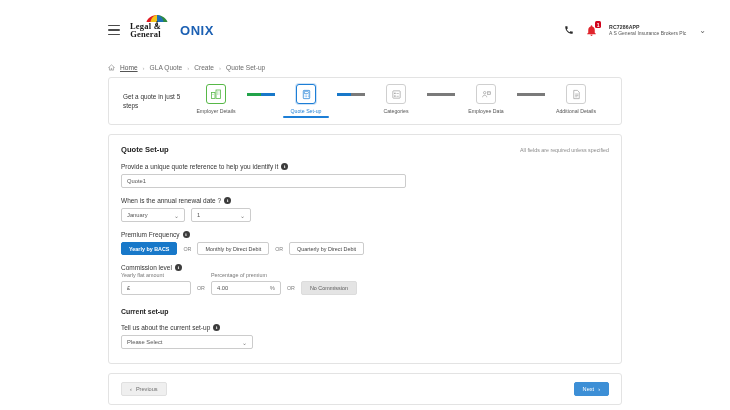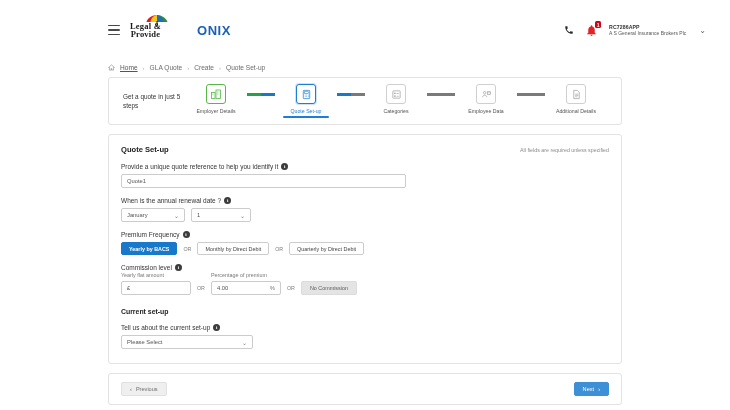--- a/index.html
+++ b/index.html
@@ -29,21 +29,21 @@
     display: flex; flex-direction: column; justify-content: space-between;
     margin-right: 10px; cursor: pointer;
   }
   .hamburger span { display:block; height:1.4px; background:#4a4a4a; border-radius:1px; }
 
   .logo-block { display:flex; flex-direction:column; align-items:center; position:relative; }
   .logo-umbrella { position:absolute; top:-9px; right:-7px; width:22px; height:15px; }
   .logo-text { font-family:"Liberation Serif", serif; font-weight:bold; font-size:8.5px; color:#1a1a1a; line-height:8.5px; letter-spacing:.2px; }
 
   .onix {
-    margin-left: 36px;
+    margin-left: 19px;
     color: #1c60b3;
     font-weight: bold;
     font-size: 13px;
     letter-spacing: .6px;
   }
 
   .header-right {
     margin-left:auto; display:flex; align-items:center; gap:11px;
   }
   .bell-wrap { position:relative; width:13px; height:14px; }
@@ -186,21 +186,21 @@
 
     <div class="logo-block">
       <svg class="logo-umbrella" viewBox="0 0 44 30">
         <path d="M22 4 C10 4 2 12 1 18 L22 18 Z" fill="#e01a22"></path>
         <path d="M22 4 C31 4 40 10 43 18 L22 18 Z" fill="#2e8b3d"></path>
         <path d="M22 4 C16 4 10 10 9 18 L22 18 Z" fill="#f5c518"></path>
         <path d="M22 4 C28 4 34 10 35 18 L22 18 Z" fill="#1f6fb5"></path>
         <path d="M21 16 L23 16 L23 27 L21 27 Z" fill="#1a1a1a"></path>
       </svg>
       <div class="logo-text">Legal &amp;</div>
-      <div class="logo-text">Provide</div>
+      <div class="logo-text">General</div>
     </div>
 
     <div class="onix">ONIX</div>
 
     <div class="header-right">
       <svg width="10" height="10" viewBox="0 0 24 24">
         <path d="M6.6 10.8c1.4 2.8 3.8 5.1 6.6 6.6l2.2-2.2c.3-.3.7-.4 1-.2 1.2.4 2.4.6 3.6.6.6 0 1 .4 1 1V20c0 .6-.4 1-1 1C10.6 21 3 13.4 3 4c0-.6.4-1 1-1h3.4c.6 0 1 .4 1 1 0 1.3.2 2.5.6 3.6.1.4 0 .7-.2 1z" fill="#2b2b2b"></path>
       </svg>
 
       <div class="bell-wrap">

